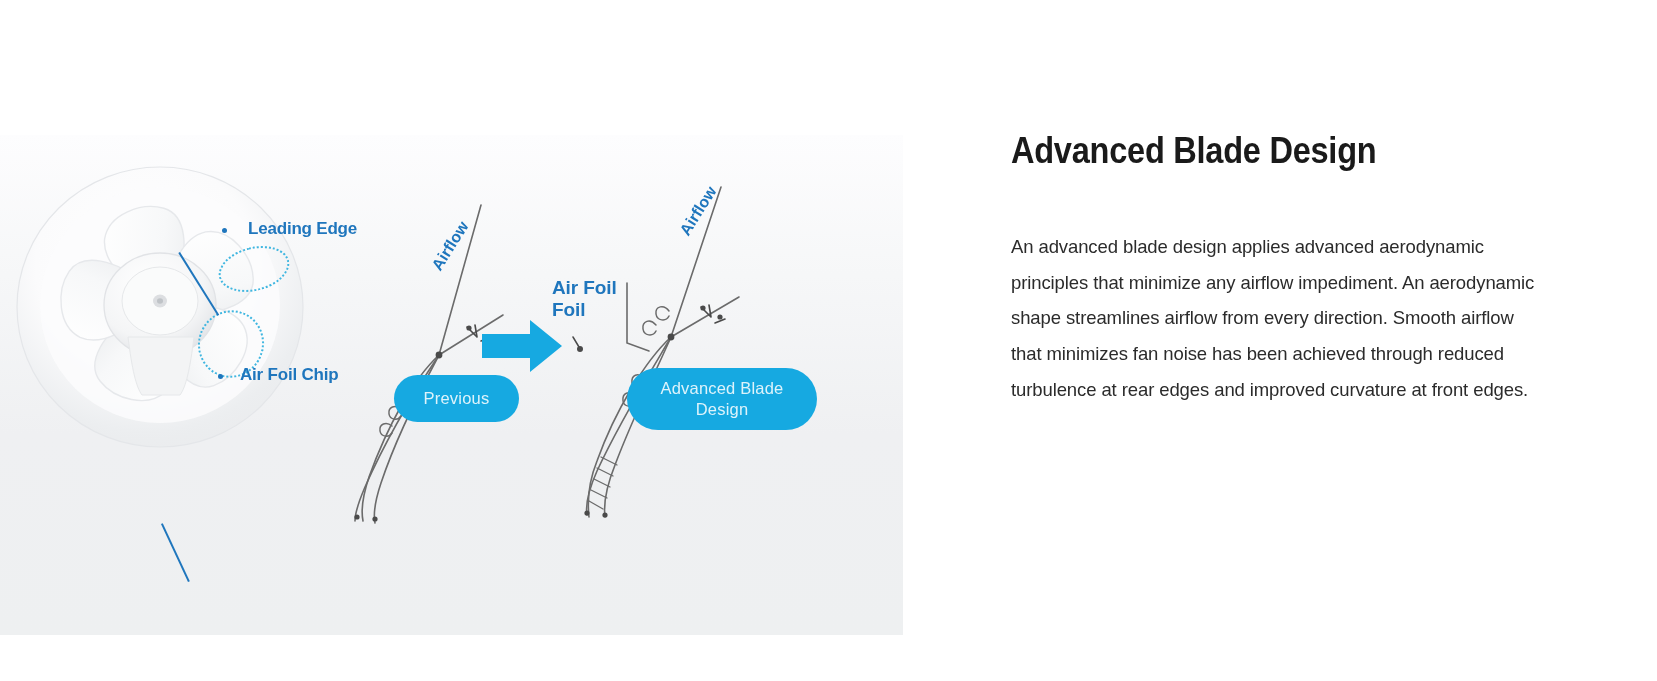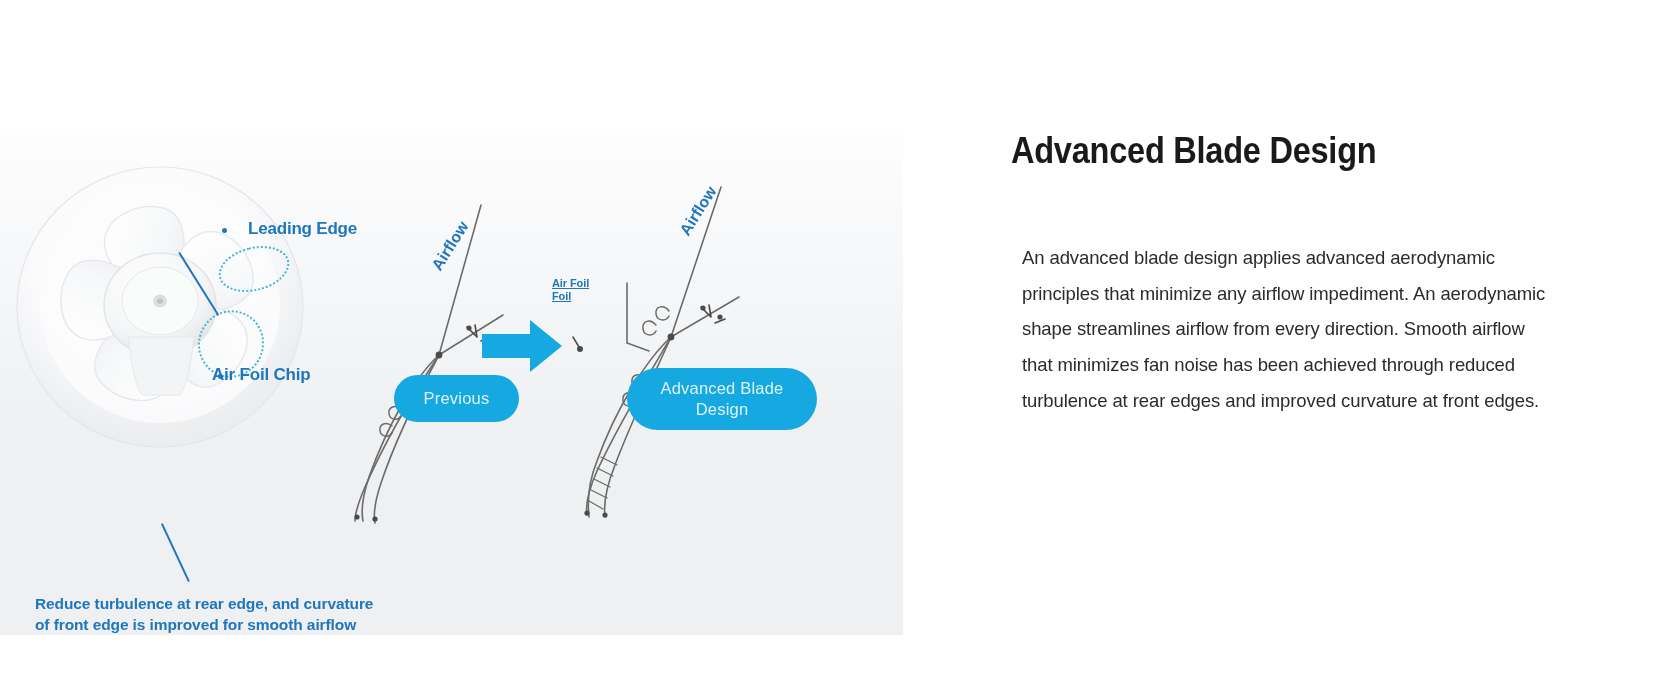--- a/index.html
+++ b/index.html
@@ -89,21 +89,21 @@
   
   .fan-label {
     position: absolute;
     color: #1f76bd;
     font-size: 17px;
     font-weight: bold;
     white-space: nowrap;
     letter-spacing: -0.2px;
   }
   #label-leading-edge { left: 248px; top: 84px; }
-  #label-air-foil-chip { left: 212px; top: 230px; }
+  #label-air-foil-chip { left: 240px; top: 230px; }
   #dot-leading-edge { left: 222px; top: 93px; }
   #dot-air-foil-chip { left: 218px; top: 239px; }
 
   
   .dot-ellipse {
     position: absolute;
     border: 2.5px dotted #3fb6e0;
     border-radius: 50%;
   }
   #ellipse-leading {
@@ -133,25 +133,24 @@
     transform-origin: 0 50%;
     white-space: nowrap;
   }
   #airflow-prev { left: 436px; top: 125px; }
   #airflow-adv  { left: 684px; top: 90px; }
 
   #label-airfoil-mid {
     position: absolute;
     left: 552px; top: 142px;
     color: #1f76bd;
-    font-size: 11px;
+    font-size: 19px;
     font-weight: bold;
     line-height: 1.15;
     letter-spacing: -0.1px;
-    text-decoration: underline;
   }
   #label-airfoil-mid .ln { display:block; }
 
   
   #transition-arrow {
     position: absolute;
     left: 480px;
     top: 182px;
     width: 84px;
     height: 58px;
@@ -194,21 +193,21 @@
     font-size: 37px;
     font-weight: bold;
     font-family: "Liberation Sans Narrow", "Liberation Sans", sans-serif;
     letter-spacing: -0.3px;
     margin: 0;
     transform: scaleX(0.88);
     transform-origin: left center;
     white-space: nowrap;
   }
   #body-paragraph {
-    margin: 11px;
+    margin: 0;
     padding-top: 57px;
     color: #2b2b2b;
     font-size: 18.5px;
     line-height: 1.93;
     letter-spacing: -0.1px;
     width: 528px;
   }
 </style>
 </head>
 <body>
@@ -263,25 +262,20 @@
   <span class="leader-dot" id="dot-leading-edge"></span>
   <span class="fan-label" id="label-leading-edge">Leading Edge</span>
 
   <span class="leader-dot" id="dot-air-foil-chip"></span>
   <span class="fan-label" id="label-air-foil-chip">Air Foil Chip</span>
 
   <span class="leader" id="leader-top"></span>
   <span class="leader" id="leader-bottom"></span>
 
 
-  <div id="callout-bottom">
-    <span class="ln">Reduce turbulence at rear edge, and curvature</span>
-    <span class="ln">of front edge is improved for smooth airflow</span>
-
-  </div>
 
   <div class="blade-profile" id="blade-previous">
     <svg width="200" height="330" viewBox="0 0 200 330" xmlns="http://www.w3.org/2000/svg">
       <g fill="none" stroke="#6b6b6b" stroke-width="1.6" stroke-linecap="round">
 
         <path d="M146 10 L104 160"></path>
 
         <path d="M104 160 L168 120"></path>
 
         <path d="M104 160 C84 190 52 242 30 292 C24 306 20 318 20 326"></path>

